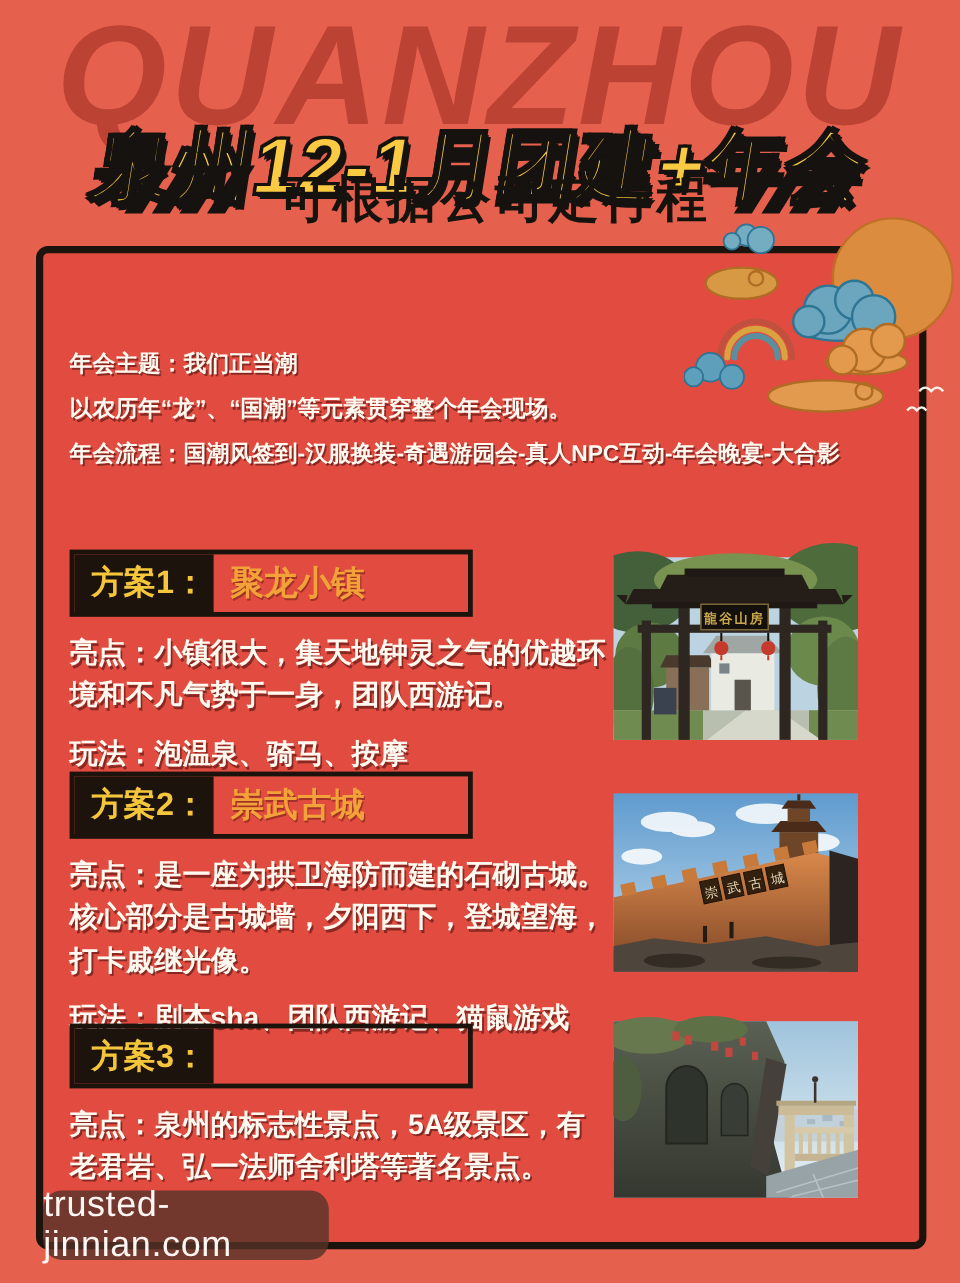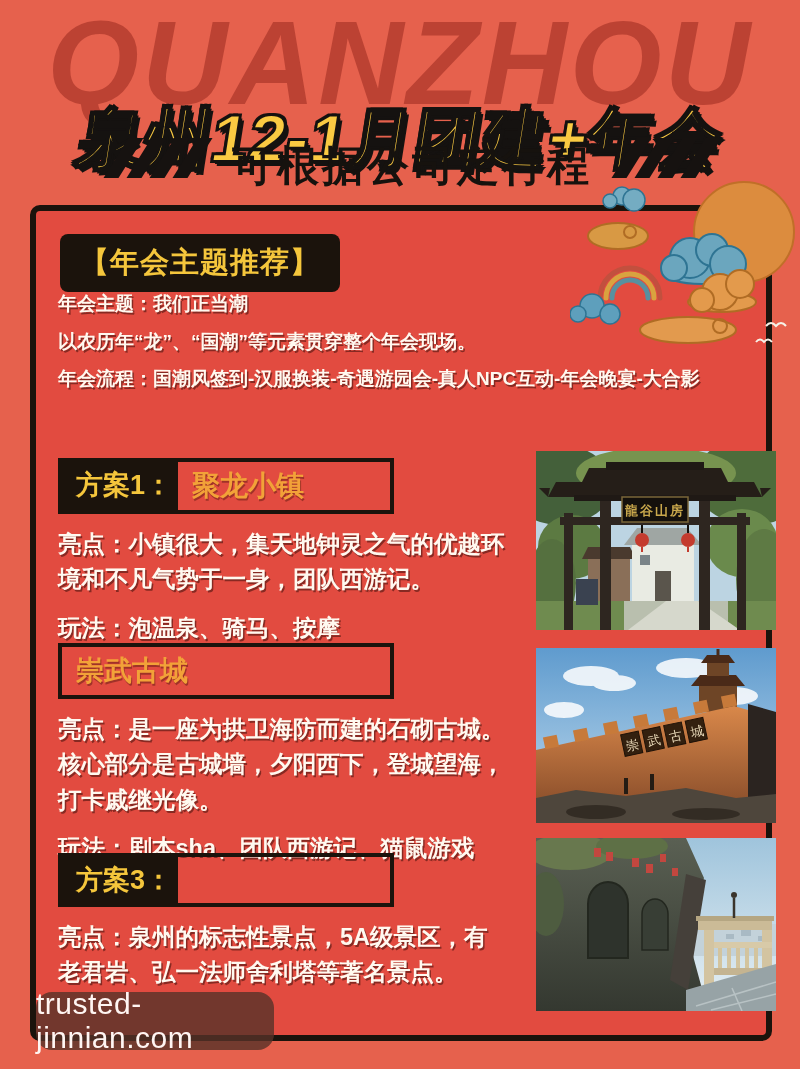--- a/index.html
+++ b/index.html
@@ -37,21 +37,21 @@
   .plan1{top:458px}.plan2{top:643px}.plan3{top:853px}
   .plan-header{display:inline-flex;align-items:stretch;border:4px solid var(--ink,#1B130C);
     min-width:336px;box-sizing:border-box;}
   .plan-label{background:var(--ink,#1B130C);color:var(--badge-yellow,#F5C63C);
     font-size:27px;font-weight:800;padding:5px 6px 5px 14px;white-space:nowrap;}
   .plan-name{color:var(--plan-gold,#F2A238);font-size:28px;font-weight:900;
     padding:5px 14px;white-space:nowrap;text-shadow:1px 2px 0 rgba(80,20,10,.45);}
   .plan p{margin:13px 0 0;font-size:23.5px;line-height:1.5;font-weight:700;
     color:var(--body-text,#FFF9F0);text-shadow:1.5px 2px 0 rgba(60,15,10,.55);}
   
-  .photo{position:absolute;left:536px;width:240px;overflow:hidden;}
+  .photo{position:absolute;left:511px;width:204px;overflow:hidden;}
   .photo svg{display:block;width:100%;height:100%;}
   .photo1{top:451px;height:179px;}
   .photo2{top:648px;height:175px;}
   .photo3{top:838px;height:173px;}
   
   .clouds{position:absolute;left:570px;top:180px;width:228px;height:172px;z-index:3;}
   
   .site-mark{position:absolute;left:36px;top:992px;width:238px;height:58px;
     background:rgba(86,50,40,.8);border-radius:16px;display:flex;align-items:center;
     justify-content:center;font-size:30px;color:#FFF5F2;z-index:4;letter-spacing:.5px;}
@@ -76,21 +76,20 @@
     <div class="stripes">
       <span class="stripe"></span>
         <span class="stripe"></span>
         <span class="stripe"></span>
         <span class="stripe"></span>
     </div>
   </div>
 
   <div class="panel"></div>
 
-  <div class="badge">【年会主题推荐】</div>
 
   <div class="intro">
     <p>年会主题：我们正当潮</p>
     <p>以农历年“龙”、“国潮”等元素贯穿整个年会现场。</p>
     <p>年会流程：国潮风签到-汉服换装-奇遇游园会-真人NPC互动-年会晚宴-大合影</p>
   </div>
 
   <svg class="clouds" viewBox="0 0 228 172">
     <circle cx="174" cy="52" r="50" fill="#DC8C3E" stroke="#C06F28" stroke-width="2"></circle>
     <g fill="#6BA6BE" stroke="#2E7493" stroke-width="2">
@@ -188,20 +187,21 @@
         <circle cx="106" cy="89" r="7" fill="#C43B2E"></circle>
         <circle cx="152" cy="89" r="7" fill="#C43B2E"></circle>
         <line x1="106" y1="96" x2="106" y2="101" stroke="#C43B2E" stroke-width="2"></line>
         <line x1="152" y1="96" x2="152" y2="101" stroke="#C43B2E" stroke-width="2"></line>
       </g>
     </svg>
   </div>
 
   <section class="plan plan2">
     <div class="plan-header">
+      <span class="plan-label">方案2：</span>
       <span class="plan-name">崇武古城</span>
     </div>
     <p>亮点：是一座为拱卫海防而建的石砌古城。核心部分是古城墙，夕阳西下，登城望海，打卡戚继光像。</p>
     <p>玩法：剧本sha、团队西游记、猫鼠游戏</p>
   </section>
 
   <div class="photo photo2">
     <svg viewBox="0 0 240 175">
       <defs>
         <linearGradient id="skyg" x1="0" y1="0" x2="0" y2="1">

